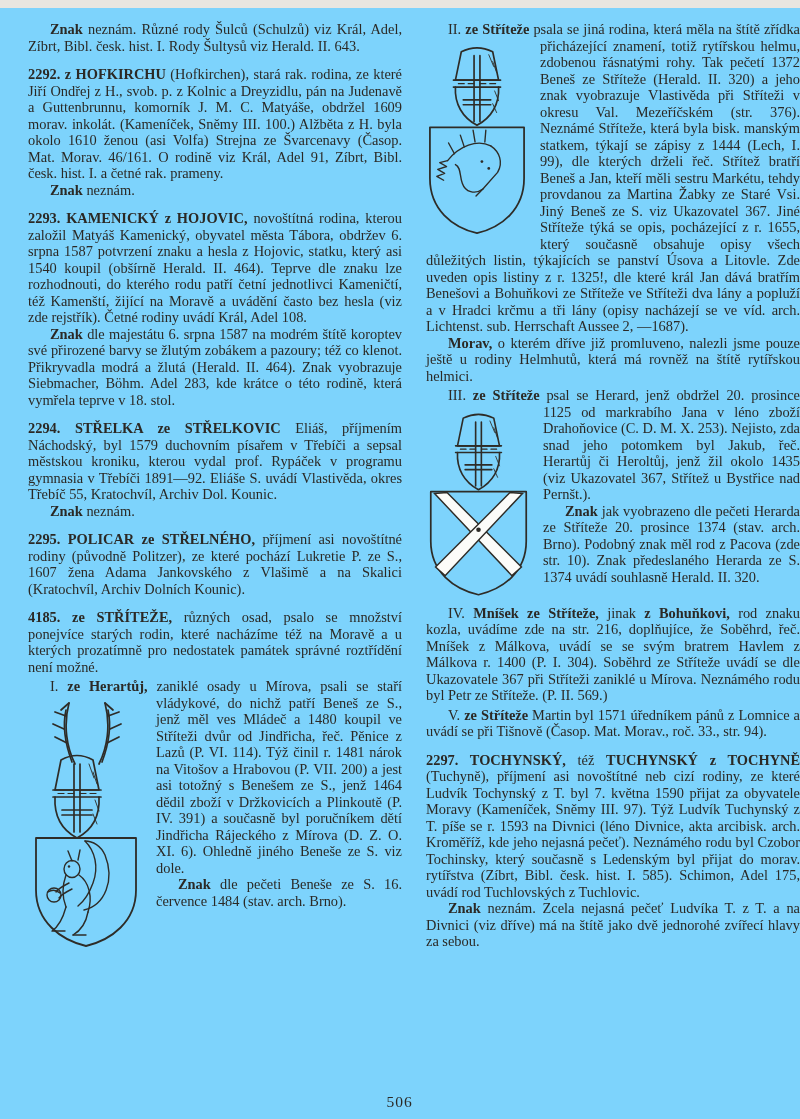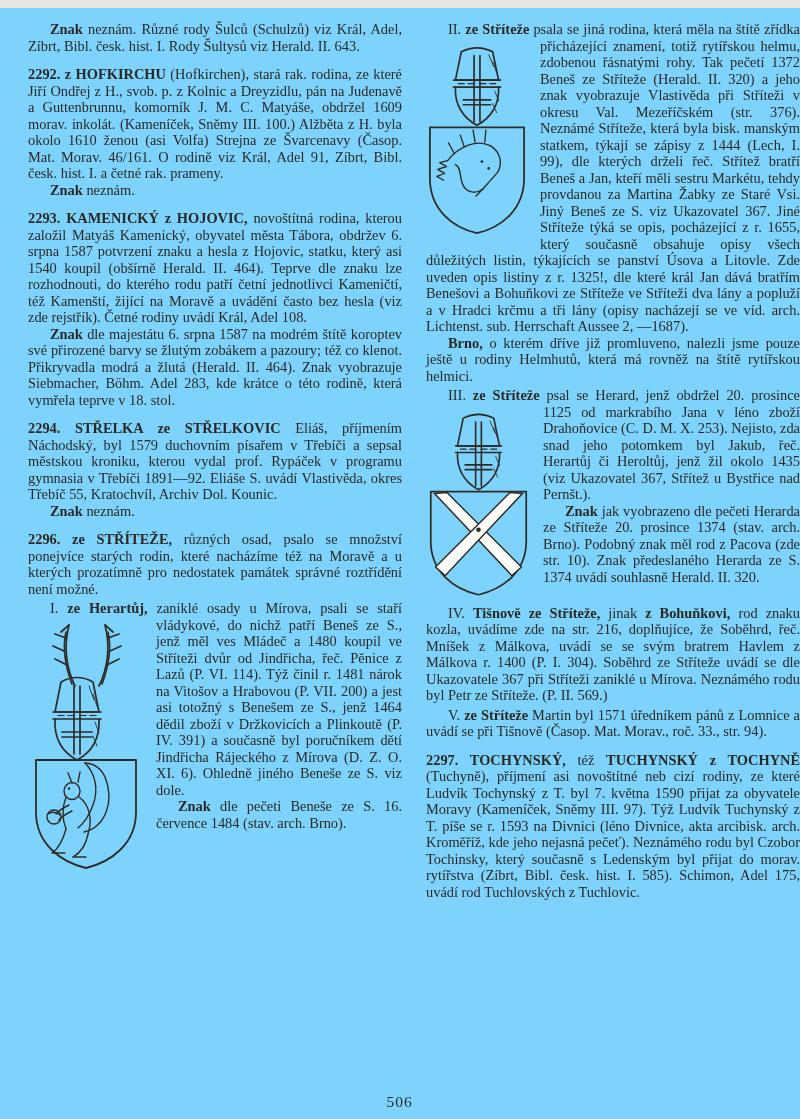--- a/index.html
+++ b/index.html
@@ -61,22 +61,23 @@
 
       <p class="para entry"><span><b>2292. z HOFKIRCHU </b>(Hofkirchen), stará rak. rodina, ze které Jiří Ondřej z H., svob. p. z Kolnic a Dreyzidlu, pán na Judenavě a Guttenbrunnu, komorník J. M. C. Matyáše, obdržel 1609 morav. inkolát. (Kameníček, Sněmy III. 100.) Alžběta z H. byla okolo 1610 ženou (asi Volfa) Strejna ze Švarcenavy (Časop. Mat. Morav. 46/161. O rodině viz Král, Adel 91, Zíbrt, Bibl. česk. hist. I. a četné rak. prameny.</span></p>
       <p class="para ind"><span><b>Znak</b> neznám.</span></p>
 
       <p class="para entry"><span><b>2293. KAMENICKÝ z HOJOVIC, </b>novoštítná rodina, kterou založil Matyáš Kamenický, obyvatel města Tábora, obdržev 6. srpna 1587 potvrzení znaku a hesla z Hojovic, statku, který asi 1540 koupil (obšírně Herald. II. 464). Teprve dle znaku lze rozhodnouti, do kterého rodu patří četní jednotlivci Kameničtí, též Kamenští, žijící na Moravě a uvádění často bez hesla (viz zde rejstřík). Četné rodiny uvádí Král, Adel 108.</span></p>
       <p class="para ind"><span><b>Znak</b> dle majestátu 6. srpna 1587 na modrém štítě koroptev své přirozené barvy se žlutým zobákem a pazoury; též co klenot. Přikryvadla modrá a žlutá (Herald. II. 464). Znak vyobrazuje Siebmacher, Böhm. Adel 283, kde krátce o této rodině, která vymřela teprve v 18. stol.</span></p>
 
       <p class="para entry"><span><b>2294. STŘELKA ze STŘELKOVIC </b>Eliáš, příjmením Náchodský, byl 1579 duchovním písařem v Třebíči a sepsal městskou kroniku, kterou vydal prof. Rypáček v programu gymnasia v Třebíči 1891—92. Eliáše S. uvádí Vlastivěda, okres Třebíč 55, Kratochvíl, Archiv Dol. Kounic.</span></p>
       <p class="para ind"><span><b>Znak</b> neznám.</span></p>
 
+      <p class="para entry"><span><b>2295. POLICAR ze STŘELNÉHO, </b>příjmení asi novoštítné rodiny (původně Politzer), ze které pochází Lukretie P. ze S., 1607 žena Adama Jankovského z Vlašimě a na Skalici (Kratochvíl, Archiv Dolních Kounic).</span></p>
 
-      <p class="para entry"><span><b>2296. ze STŘÍTEŽE, </b>různých osad, psalo se množství ponejvíce starých rodin, které nacházíme též na Moravě a u kterých prozatímně pro nedostatek památek správné roztřídění není možné.</span></p>
+      <p class="para entry"><span><b>4185. ze STŘÍTEŽE, </b>různých osad, psalo se množství ponejvíce starých rodin, které nacházíme též na Moravě a u kterých prozatímně pro nedostatek památek správné roztřídění není možné.</span></p>
 
       <p class="para ind sect"><span>I. <b>ze Herartůj, </b>zaniklé osady u Mírova, psali se </span><span class="illu">
         <svg width="116" height="252" viewBox="0 0 116 252">
           <g class="ink" stroke-width="1.7">
             <path d="M47,66 C39,50 35,28 41,5"></path>
             <path d="M44,64 C38,48 34,30 38,12"></path>
             <path d="M41,5 l-8,7 M38,18 l-11,-4 M36,31 l-11,-5 M39,45 l-12,-6"></path>
             <path d="M71,66 C79,50 83,28 77,5"></path>
             <path d="M74,64 C80,48 84,30 80,12"></path>
             <path d="M77,5 l8,7 M80,18 l11,-4 M82,31 l11,-5 M79,45 l12,-6"></path>
@@ -133,21 +134,21 @@
             <path d="M22,120 C34,105 52,98 66,105"></path>
             <path d="M29,113 l-6,-11 M39,106 l-4,-12 M50,101 l-2,-12 M60,101 l1,-12"></path>
             <path d="M22,120 l-8,2 7,4 -9,3 7,4 -8,3 7,4"></path>
             <path d="M66,105 C75,111 79,122 73,132 L58,149 C50,155 40,152 37,143 C34,135 36,127 30,124"></path>
             <path d="M58,149 l-7,7"></path>
             <circle cx="57" cy="121" r="1.4" class="ink-f"></circle>
             <circle cx="64" cy="128" r="1.4" class="ink-f"></circle>
           </g>
         </svg>
       </span><span>štítě zřídka přicházející znamení, totiž rytířskou helmu, zdobenou řásnatými rohy. Tak pečetí 1372 Beneš ze Stříteže (Herald. II. 320) a jeho znak vyobrazuje Vlastivěda při Stříteži v okresu Val. Mezeříčském (str. 376). Neznámé Stříteže, která byla bisk. manským statkem, týkají se zápisy z 1444 (Lech, I. 99), dle kterých drželi řeč. Střítež bratří Beneš a Jan, kteří měli sestru Markétu, tehdy provdanou za Martina Žabky ze Staré Vsi. Jiný Beneš ze S. viz Ukazovatel 367. Jiné Stříteže týká se opis, pocházející z r. 1655, který současně obsahuje opisy všech důležitých listin, týkajících se panství Úsova a Litovle. Zde uveden opis listiny z r. 1325!, dle které král Jan dává bratřím Benešovi a Bohuňkovi ze Stříteže ve Stříteži dva lány a popluží a v Hradci krčmu a tři lány (opisy nacházejí se ve víd. arch. Lichtenst. sub. Herrschaft Aussee 2, —1687).</span></p>
-      <p class="para ind"><span><b>Brno,</b> o kterém dříve již promluveno, nalezli jsme pouze ještě u rodiny Helmhutů, která má rovněž na štítě rytířskou helmici.</span></p>
+      <p class="para ind"><span><b>Morav,</b> o kterém dříve již promluveno, nalezli jsme pouze ještě u rodiny Helmhutů, která má rovněž na štítě rytířskou helmici.</span></p>
 
       <p class="para ind sect"><span>III. <b>ze Stříteže</b> psal se Herard, jenž obdržel </span><span class="illu">
         <svg width="105" height="196" viewBox="0 0 110 200">
           <g class="ink" stroke-width="1.7">
             <path d="M39,9 Q55,1 71,9 L77,38 L33,38 Z"></path>
             <path d="M31,38 L79,38 M31,45 L79,45"></path>
             <path d="M36,41.5 h6 M46,41.5 h6 M58,41.5 h6 M68,41.5 h6" stroke-width="1.2"></path>
             <path d="M33,45 C32,62 40,76 55,84 C70,76 78,62 77,45"></path>
             <path d="M52,13 L52,80 M58,13 L58,80"></path>
             <path d="M41,58 L69,58 M41,63 L69,63"></path>
@@ -158,22 +159,23 @@
           </g>
           <g>
             <polygon class="paper" stroke-width="1.5" points="9,88 22,87 100,165 90,174"></polygon>
             <polygon class="paper" stroke-width="1.5" points="101,88 88,87 10,165 20,174"></polygon>
             <circle cx="55" cy="126" r="2.4" class="ink-f"></circle>
           </g>
         </svg>
       </span><span>20. prosince 1125 od markrabího Jana v léno zboží Drahoňovice (C. D. M. X. 253). Nejisto, zda snad jeho potomkem byl Jakub, řeč. Herartůj či Heroltůj, jenž žil okolo 1435 (viz Ukazovatel 367, Střítež u Bystřice nad Pernšt.).</span></p>
       <p class="para ind"><span><b>Znak</b> jak vyobrazeno dle pečeti Herarda ze Stříteže 20. prosince 1374 (stav. arch. Brno). Podobný znak měl rod z Pacova (zde str. 10). Znak předeslaného Herarda ze S. 1374 uvádí souhlasně Herald. II. 320.</span></p>
 
-      <p class="para ind sect clear"><span>IV. <b>Tišnově ze Stříteže,</b> jinak <b>z Bohuňkovi,</b> rod znaku kozla, uvádíme zde na str. 216, doplňujíce, že Soběhrd, řeč. Mníšek z Málkova, uvádí se se svým bratrem Havlem z Málkova r. 1400 (P. I. 304). Soběhrd ze Stříteže uvádí se dle Ukazovatele 367 při Stříteži zaniklé u Mírova. Neznámého rodu byl Petr ze Stříteže. (P. II. 569.)</span></p>
+      <p class="para ind sect clear"><span>IV. <b>Mníšek ze Stříteže,</b> jinak <b>z Bohuňkovi,</b> rod znaku kozla, uvádíme zde na str. 216, doplňujíce, že Soběhrd, řeč. Mníšek z Málkova, uvádí se se svým bratrem Havlem z Málkova r. 1400 (P. I. 304). Soběhrd ze Stříteže uvádí se dle Ukazovatele 367 při Stříteži zaniklé u Mírova. Neznámého rodu byl Petr ze Stříteže. (P. II. 569.)</span></p>
       <p class="para ind sect"><span>V. <b>ze Stříteže</b> Martin byl 1571 úředníkem pánů z Lomnice a uvádí se při Tišnově (Časop. Mat. Morav., roč. 33., str. 94).</span></p>
 
       <p class="para entry"><span><b>2297. TOCHYNSKÝ, </b>též <b>TUCHYNSKÝ z TOCHYNĚ </b>(Tuchyně), příjmení asi novoštítné neb cizí rodiny, ze které Ludvík Tochynský z T. byl 7. května 1590 přijat za obyvatele Moravy (Kameníček, Sněmy III. 97). Týž Ludvík Tuchynský z T. píše se r. 1593 na Divnici (léno Divnice, akta arcibisk. arch. Kroměříž, kde jeho nejasná pečeť). Neznámého rodu byl Czobor Tochinsky, který současně s Ledenským byl přijat do morav. rytířstva (Zíbrt, Bibl. česk. hist. I. 585). Schimon, Adel 175, uvádí rod Tuchlovských z Tuchlovic.</span></p>
+      <p class="para ind"><span><b>Znak</b> neznám. Zcela nejasná pečeť Ludvíka T. z T. a na Divnici (viz dříve) má na štítě jako dvě jednorohé zvířecí hlavy za sebou.</span></p>
 
     </div>
   </div>
 
   <div class="folio">506</div>
 </div>
 
 </body></html>

